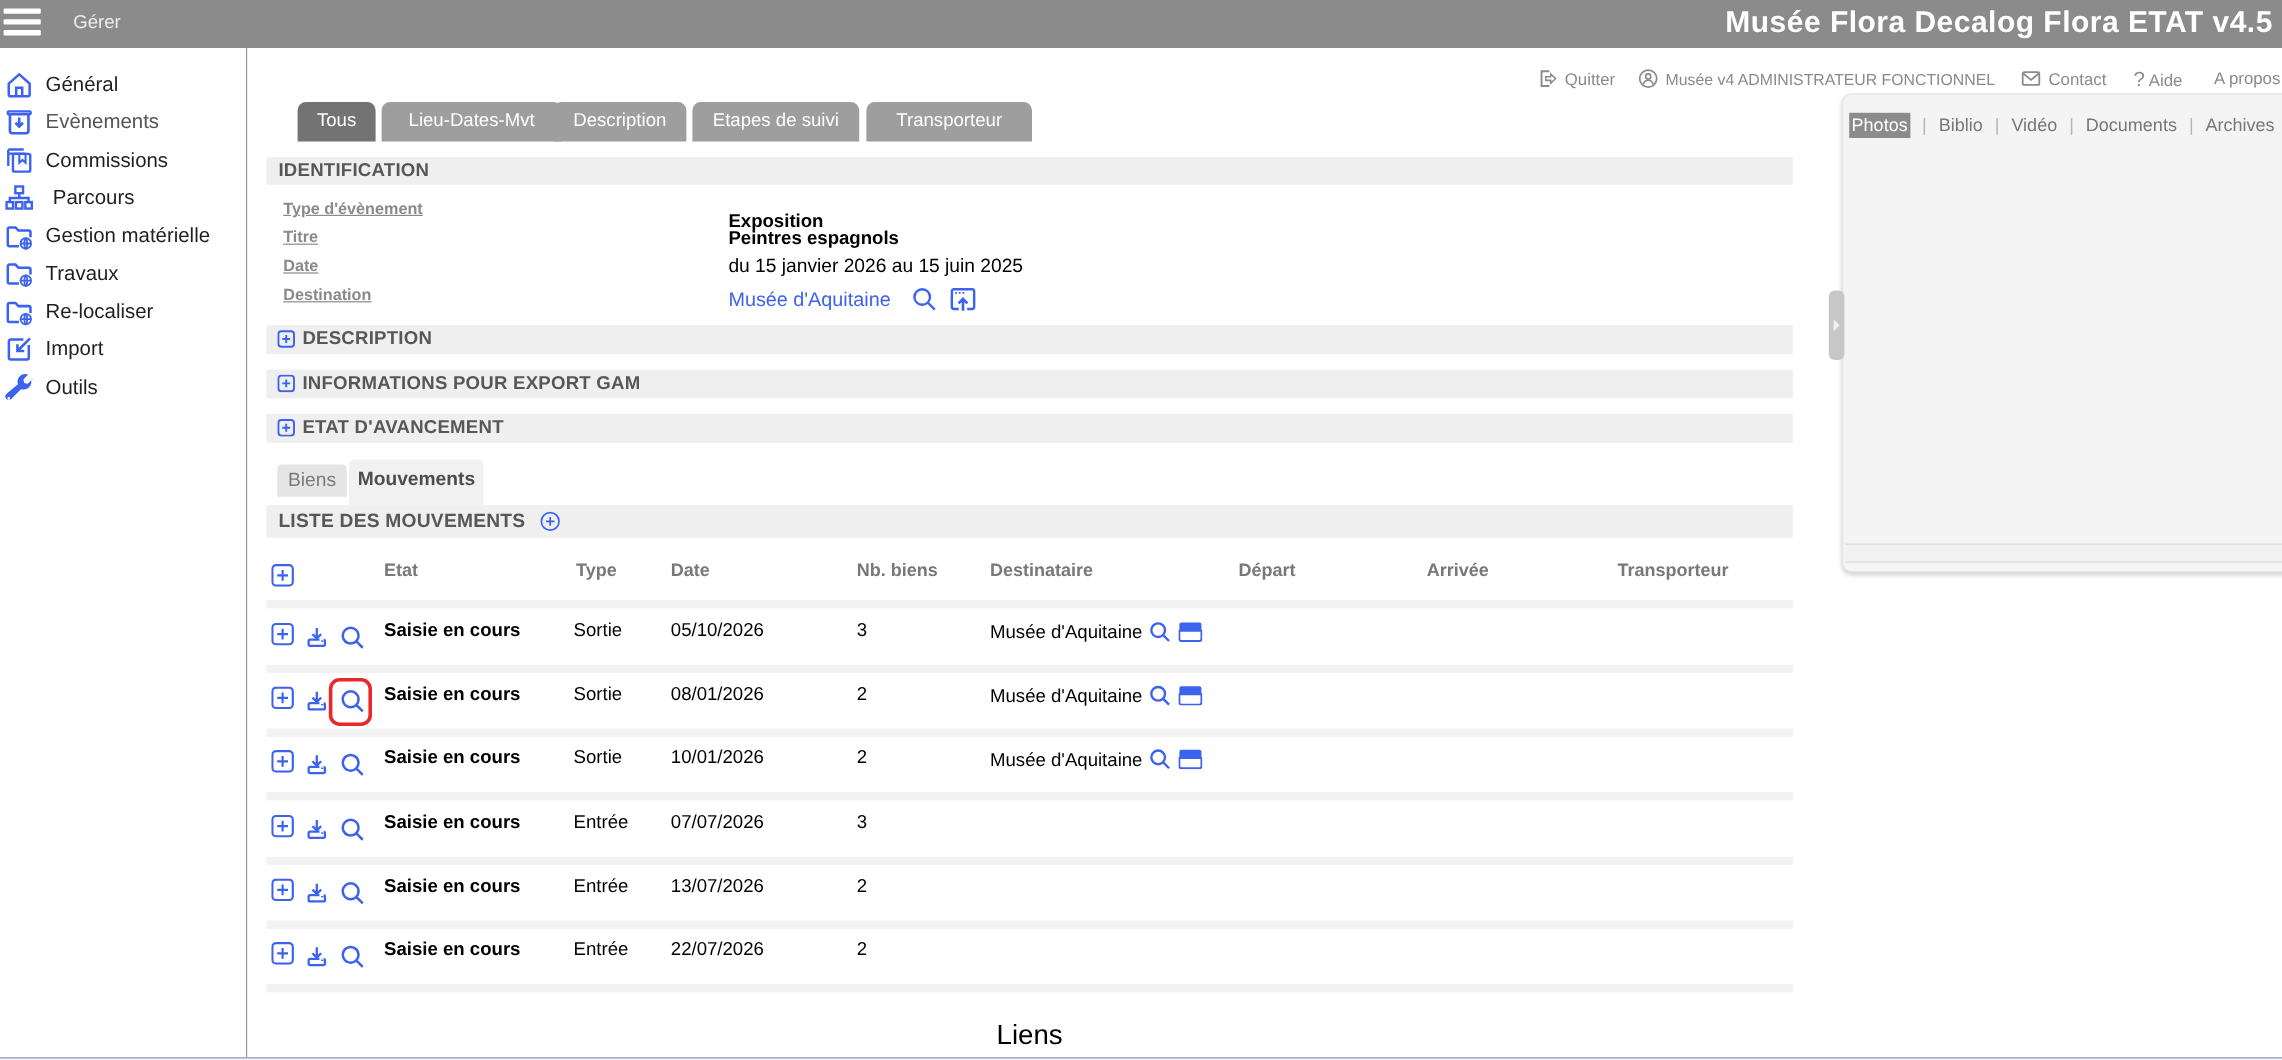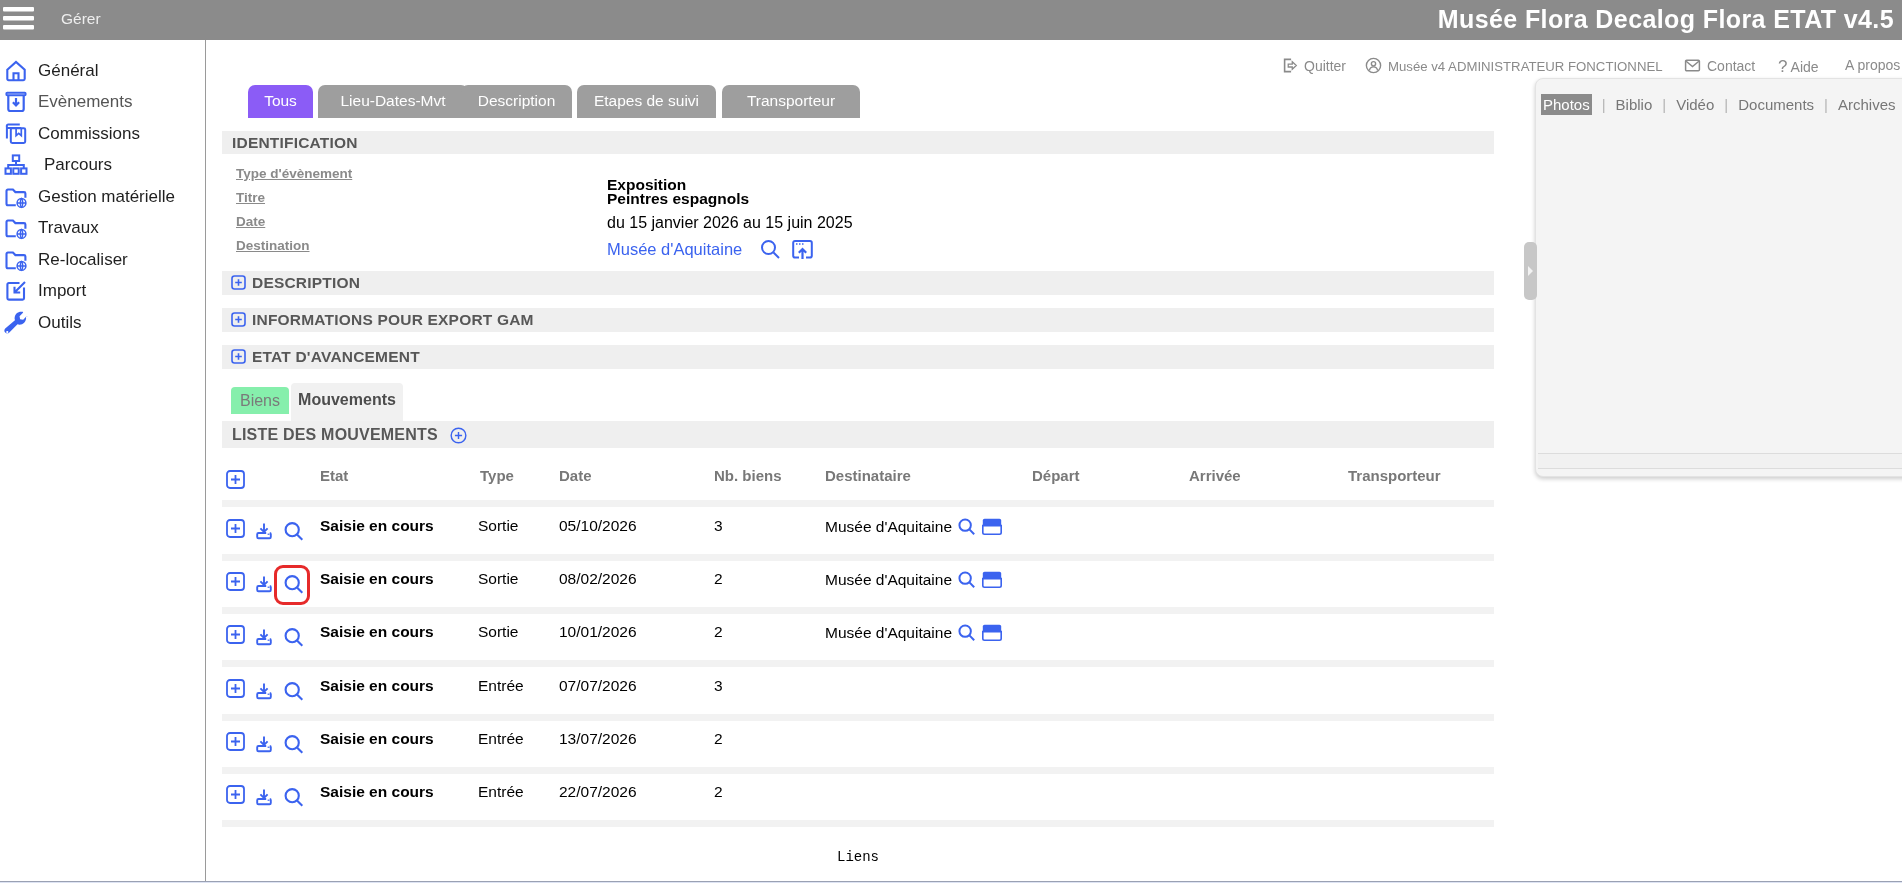--- a/index.html
+++ b/index.html
@@ -23,48 +23,48 @@
 .sitem svg { vertical-align:middle; }
 .sitem span { font-size:17px; color:#1f1f1f; margin-left:10px; vertical-align:middle; }
 .sitem.gray span { color:#555; }
 
 
 #logo { position:absolute; left:4px; top:352px; width:200px; height:72px; }
 
 
 .mtab { position:absolute; top:85px; height:33px; border-radius:7px 7px 0 0; background:#9e9e9e;
   color:#fff; font-size:15.5px; text-align:center; line-height:32px; }
-.mtab.active { background:#8b5cf6; }
+.mtab.active { background:#737373; }
 
 
 .secbar { position:absolute; left:222px; width:1272px; background:#efefef; color:#575757;
   font-weight:bold; font-size:15.5px; letter-spacing:0.2px; }
 .secbar .plus { position:absolute; left:9px; top:4px; }
 .label { position:absolute; left:236px; color:#8a8a8a; font-weight:bold; font-size:13.5px; white-space:nowrap;text-decoration:underline; }
 .value { position:absolute; left:607px; color:#000; font-size:16px; white-space:nowrap; }
 
 
-#tabBiens { position:absolute; left:231px; top:387px; width:58px; height:27px; background:#86efac;
+#tabBiens { position:absolute; left:231px; top:387px; width:58px; height:27px; background:#e5e5e5;
   border-radius:4px 4px 0 0; color:#7a7a7a; font-size:16px; text-align:center; line-height:27px; }
 #tabMouv { position:absolute; left:291px; top:383px; width:112px; height:38px; background:#f1f1f1;
   border-radius:4px 4px 0 0; color:#4d4d4d; font-size:16px; font-weight:bold; text-align:center; line-height:34px; }
 
 
 .hsep { position:absolute; left:222px; width:1272px; height:7px; background:#f2f2f2; }
 .hcell { position:absolute; color:#787878; font-weight:bold; font-size:15px; white-space:nowrap; }
 .cell { position:absolute; color:#000; font-size:15.5px; white-space:nowrap; }
 .cell.b { font-weight:bold; }
 .rowicons { position:absolute; left:226px; }
 .rowicons svg { margin-right:9px; vertical-align:top; }
 
 #redbox { position:absolute; left:274px; top:565px; width:36px; height:40px;
   border:3px solid #e62a2a; border-radius:9px; }
 
 #liens { position:absolute; left:222px; top:849px; width:1272px; text-align:center;
-  font-size:14px; color:#000;font-family:Liberation Mono, monospace; }
+  font-size:23px; color:#000; }
 
 
 #rpanel { position:absolute; left:1535px; top:78px; width:372px; height:399px;
   background:#f4f4f4; border-radius:8px 0 0 8px; border:1px solid #e3e3e3;
   box-shadow:0 2px 4px rgba(0,0,0,0.2); }
 #rtabs { position:absolute; left:0; top:0; width:100%; height:44px; font-size:15px; color:#777; }
 #rtabs .sel { background:#8b8b8b; color:#fff; padding:2px 2px; }
 #rtabs .sep { color:#b5b5b5; margin:0 10px; }
 #rscroll { position:absolute; left:2px; bottom:7px; width:368px; height:16px;
   background:#f1f1f1; border-top:1px solid #dcdcdc; border-bottom:1px solid #dcdcdc; }
@@ -269,21 +269,21 @@
           <path d="M10 2.4 V10.6 M6.4 7.4 L10 11 L13.6 7.4"></path>
           <rect x="3.2" y="12" width="13.6" height="5.2" rx="1.3"></rect>
           <rect x="12.2" y="10.9" width="3.6" height="2.9" fill="#fff" stroke="none"></rect>
           <rect x="13.6" y="12.6" width="2" height="1.2" fill="#3b63ef" stroke="none"></rect>
         </svg><svg width="21" height="21" viewBox="0 0 21 21" fill="none" stroke="#3b63ef" stroke-width="2.1" style="margin-top:2px;">
           <circle cx="9.2" cy="8.7" r="6.6"></circle>
           <path d="M14 13.5 L19.3 18.8"></path>
         </svg></div>
       <div class="cell b" style="left:320px; top:570.2px;">Saisie en cours</div>
       <div class="cell" style="left:478px; top:570.2px;">Sortie</div>
-      <div class="cell" style="left:559px; top:570.2px;">08/02/2026</div>
+      <div class="cell" style="left:559px; top:570.2px;">08/01/2026</div>
       <div class="cell" style="left:714px; top:570.2px;">2</div>
       <div class="cell" style="left:825px; top:570.2px;">Musée d'Aquitaine<svg width="19" height="19" viewBox="0 0 21 21" fill="none" stroke="#3b63ef" stroke-width="2.2" style="vertical-align:-4px; margin-left:5px;">
           <circle cx="9" cy="9" r="6.3"></circle>
           <path d="M13.7 13.7 L19 19"></path>
         </svg><svg width="20" height="17" viewBox="0 0 20 17" style="vertical-align:-3px; margin-left:6px;">
           <path d="M2.5 0.8 H17.5 C18.4 0.8 19.2 1.6 19.2 2.5 V7.6 H0.8 V2.5 C0.8 1.6 1.6 0.8 2.5 0.8 Z" fill="#3b63ef"></path>
           <path d="M0.8 7.6 H19.2 V14.5 C19.2 15.4 18.4 16.2 17.5 16.2 H2.5 C1.6 16.2 0.8 15.4 0.8 14.5 Z" fill="none" stroke="#3b63ef" stroke-width="1.6"></path>
         </svg></div>
       <div class="hsep" style="top:660.4px;"></div>
       <div class="rowicons" style="top:625.4px;"><svg width="19" height="19" viewBox="0 0 19 19" fill="none" stroke="#3b63ef" stroke-width="1.8">

